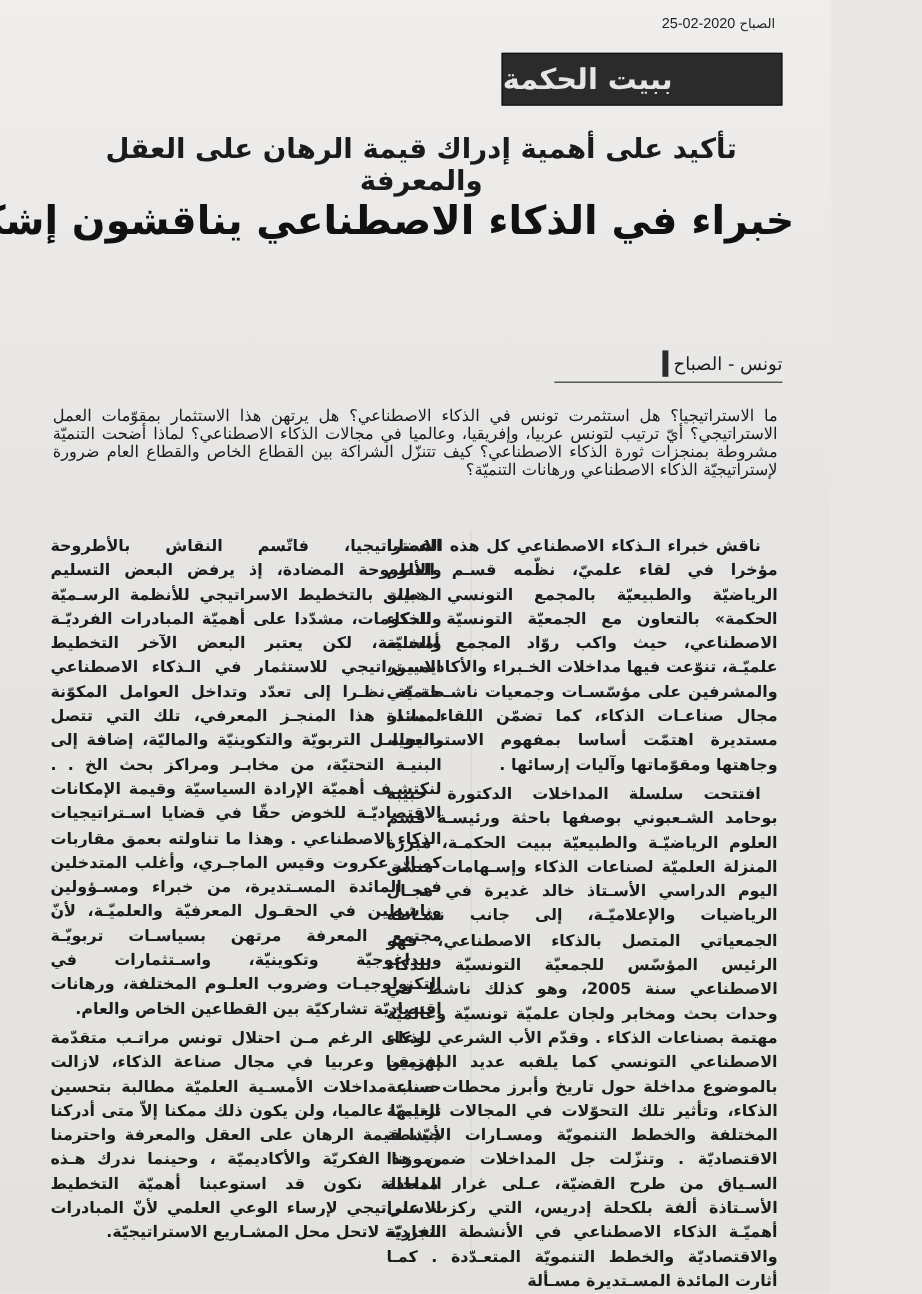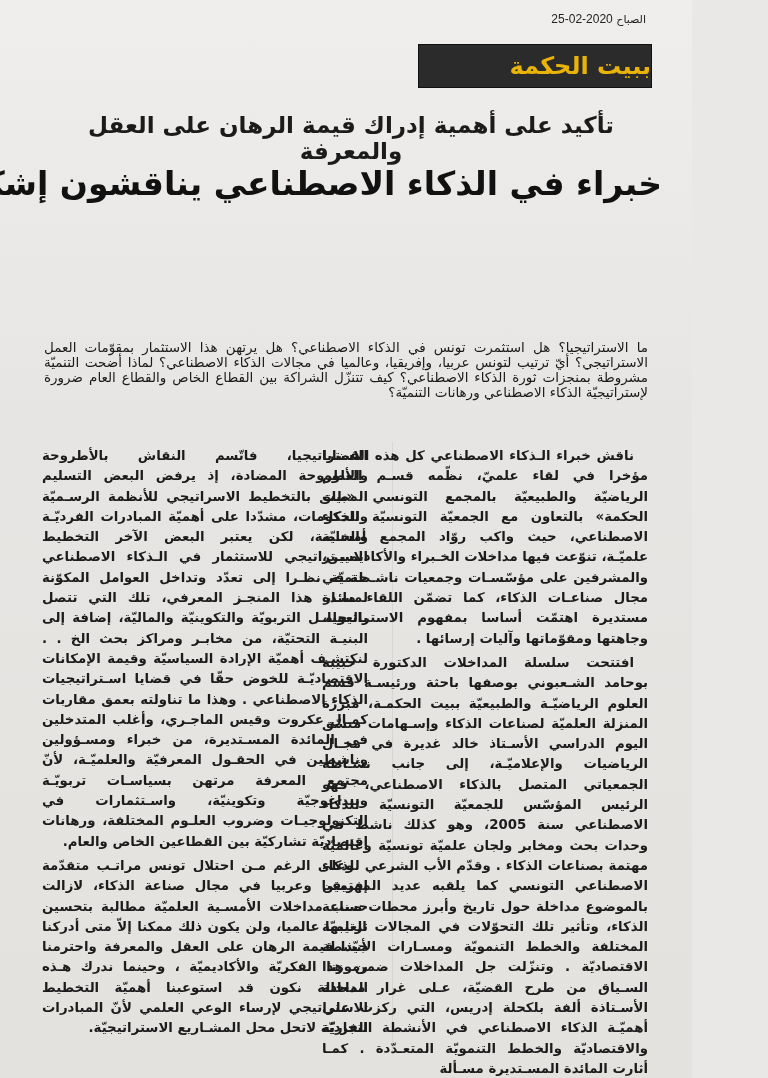--- a/index.html
+++ b/index.html
@@ -16,22 +16,22 @@
     }
     .masthead {
       position: absolute; top: 12px; right: 46px;
       font-size: 11px; color: #222;
       direction: rtl;
     }
     .masthead .date { font-family: "Liberation Sans", sans-serif; font-size: 12px; margin-left: 4px; }
     .section-banner {
       position: absolute; top: 44px; right: 40px; width: 232px; height: 42px;
       background: #2b2b2b;
-      color: #eab308;
-      display: flex; align-items: center; justify-content: flex-start;
+      color: #e5e5e5;
+      display: flex; align-items: center; justify-content: flex-end;
       font-size: 24px; font-weight: bold;
       direction: rtl;
       border: 1px solid #111;
     }
     .kicker {
       position: absolute; top: 112px; left: 50px; right: 40px;
       text-align: center; direction: rtl;
       font-size: 23px; font-weight: bold; color: #1b1b1b;
       letter-spacing: -0.3px;
     }
@@ -82,20 +82,24 @@
   <div class="section-banner">
     <span>ببيت الحكمة</span>
   </div>
 
   <div class="kicker">تأكيد على أهمية إدراك قيمة الرهان على العقل والمعرفة</div>
 
   <div class="headline">
     <span class="line">خبراء في الذكاء الاصطناعي يناقشون إشكاليّة:</span>
   </div>
 
+  <div class="byline">
+    <span class="txt">تونس - الصباح</span>
+    <span class="bar"></span>
+  </div>
 
   <div class="intro">ما الاستراتيجيا؟ هل استثمرت تونس في الذكاء الاصطناعي؟ هل يرتهن هذا الاستثمار بمقوّمات العمل الاستراتيجي؟ أيّ ترتيب لتونس عربيا، وإفريقيا، وعالميا في مجالات الذكاء الاصطناعي؟ لماذا أضحت التنميّة مشروطة بمنجزات ثورة الذكاء الاصطناعي؟ كيف تتنزّل الشراكة بين القطاع الخاص والقطاع العام ضرورة لإستراتيجيّة الذكاء الاصطناعي ورهانات التنميّة؟</div>
 
   <div class="col col-right">
     <p>ناقش خبراء الـذكاء الاصطناعي كل هذه القضايا مؤخرا في لقاء علميّ، نظّمه قسـم العلوم الرياضيّة والطبيعيّة بالمجمع التونسي «بيت الحكمة» بالتعاون مع الجمعيّة التونسيّة للذكاء الاصطناعي، حيث واكب روّاد المجمع أمسـيّة علميّـة، تنوّعت فيها مداخلات الخـبراء والأكاديميين، والمشرفين على مؤسّسـات وجمعيات ناشـطة في مجال صناعـات الذكاء، كما تضمّن اللقاء مائدة مستديرة اهتمّت أساسا بمفهوم الاستراتيجيا، وجاهتها ومقوّماتها وآليات إرسائها .</p>
     <p>افتتحت سلسلة المداخلات الدكتورة حبيبة بوحامد الشـعبوني بوصفها باحثة ورئيسـة قسم العلوم الرياضيّـة والطبيعيّة ببيت الحكمـة، مبرزة المنزلة العلميّة لصناعات الذكاء وإسـهامات منسّق اليوم الدراسي الأسـتاذ خالد غديرة في مجـال الرياضيات والإعلاميّـة، إلى جانب نشـاطه الجمعياتي المتصل بالذكاء الاصطناعي، فهو الرئيس المؤسّس للجمعيّة التونسيّة للذكاء الاصطناعي سنة 2005، وهو كذلك ناشط في وحدات بحث ومخابر ولجان علميّة تونسيّة وعالميّة مهتمة بصناعات الذكاء . وقدّم الأب الشرعي للذكاء الاصطناعي التونسي كما يلقبه عديد المهتمين بالموضوع مداخلة حول تاريخ وأبرز محطات صناعة الذكاء، وتأثير تلك التحوّلات في المجالات العلميّة المختلفة والخطط التنمويّة ومسـارات الأنشطة الاقتصاديّة . وتنزّلت جل المداخلات ضمن هذا السـياق من طرح القضيّة، عـلى غرار مداخلة الأسـتاذة ألفة بلكحلة إدريس، التي ركزت على أهميّـة الذكاء الاصطناعي في الأنشطة التجاريّة والاقتصاديّة والخطط التنمويّة المتعـدّدة . كمـا أثارت المائدة المسـتديرة مسـألة</p>
   </div>
 
   <div class="divider"></div>
 

